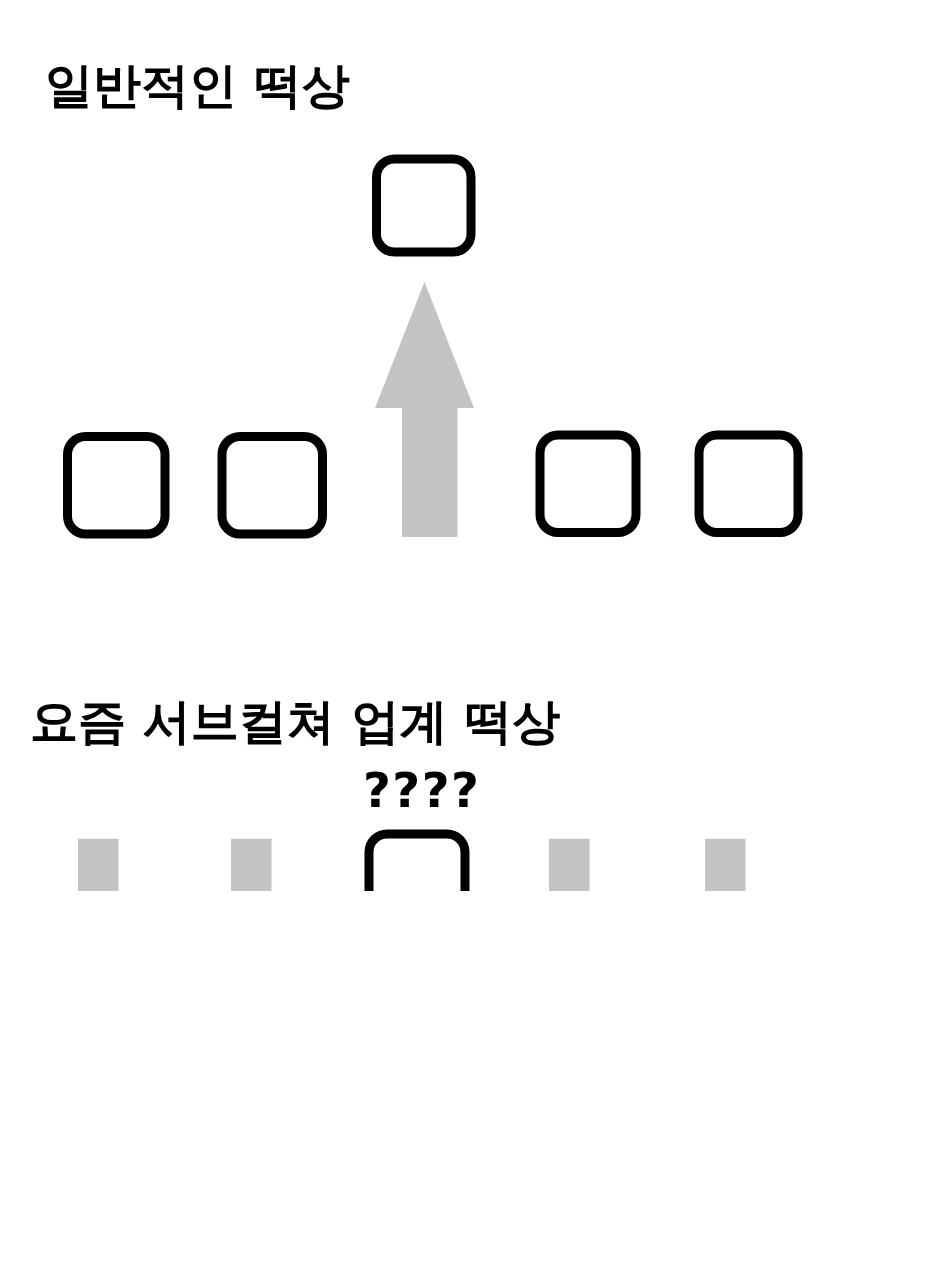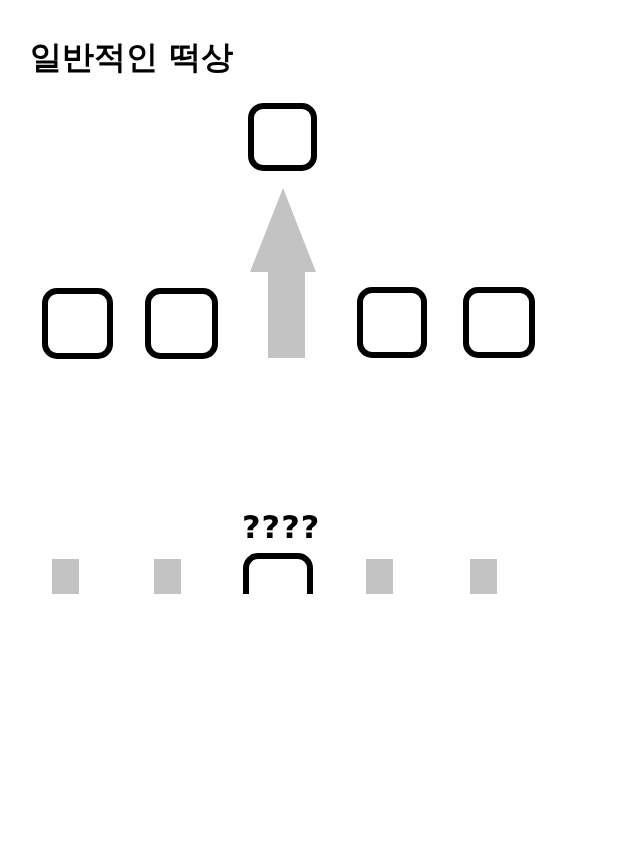--- a/index.html
+++ b/index.html
@@ -58,20 +58,21 @@
 
   <svg class="arrow" style="left:250px; top:188px;" width="66" height="170" viewBox="0 0 66 170" aria-hidden="true">
     <polygon points="33,0 66,84 55,84 55,170 18,170 18,84 0,84"></polygon>
   </svg>
 
   <div class="box" style="left:42px;  top:288px; width:71px; height:71px;"></div>
   <div class="box" style="left:145px; top:288px; width:73px; height:71px;"></div>
   <div class="box" style="left:357px; top:287px; width:70px; height:71px;"></div>
   <div class="box" style="left:463px; top:287px; width:72px; height:71px;"></div>
 
+  <h1 class="title" style="left:20px; top:464px;">요즘 서브컬쳐 업계 떡상</h1>
 
   <span class="question" style="left:242px; top:508px;">????</span>
 
   <div class="box" style="left:243px; top:553px; width:70px; height:68px;"></div>
 
   <svg class="arrow" style="left:38px; top:559px;" width="55" height="146" viewBox="0 0 55 146" aria-hidden="true">
     <polygon points="14,0 41,0 41,73 55,73 27.5,146 0,73 14,73"></polygon>
   </svg>
   <svg class="arrow" style="left:140px; top:559px;" width="55" height="146" viewBox="0 0 55 146" aria-hidden="true">
     <polygon points="14,0 41,0 41,73 55,73 27.5,146 0,73 14,73"></polygon>

